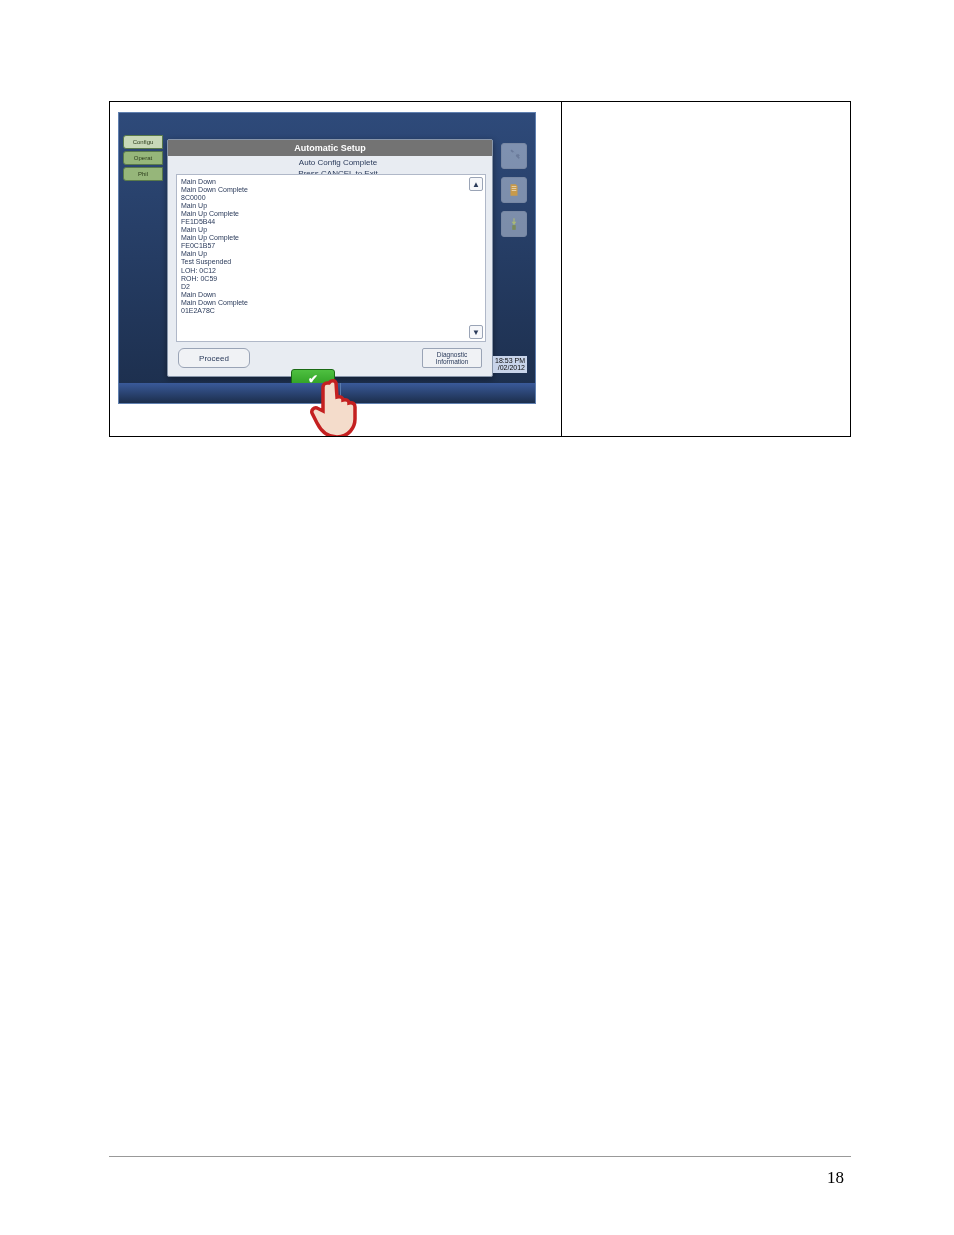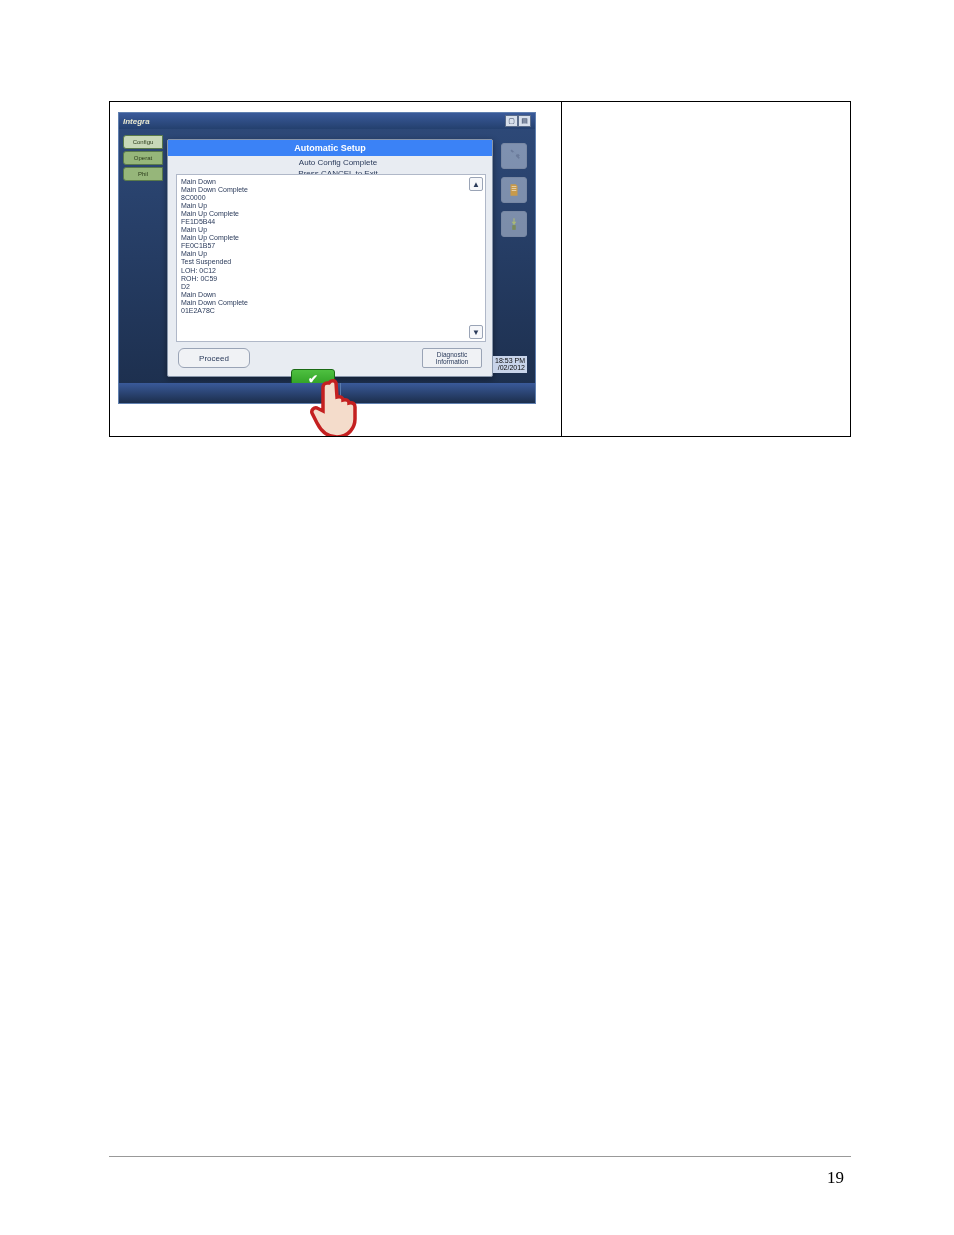--- a/index.html
+++ b/index.html
@@ -98,21 +98,21 @@
     left: 48px;
     top: 26px;
     width: 326px;
     height: 238px;
     background: #e8ecf2;
     border: 1px solid #8896aa;
     border-radius: 2px;
     box-shadow: 0 2px 6px rgba(0,0,0,0.4);
   }
   .dlg-title {
-    background: #3b82f6;
+    background: #737373;
     color: #fff;
     font-size: 9px;
     font-weight: bold;
     text-align: center;
     padding: 3px 0;
   }
   .dlg-sub {
     text-align: center;
     font-size: 8px;
     color: #2a3a5a;
@@ -281,27 +281,20 @@
     background: #999;
   }
 </style>
 </head>
 <body>
 
 <div class="page">
   <div class="left-cell">
     <div class="shot">
 
-      <div class="titlebar">
-        <span class="titlebar-left">Integra</span>
-        <div class="win-controls">
-          <div class="win-btn">▢</div>
-          <div class="win-btn">▤</div>
-        </div>
-      </div>
 
       <div class="tabs-col">
         <div class="tab top">Configu</div>
         <div class="tab">Operat</div>
         <div class="tab">Phil</div>
       </div>
 
       <div class="dialog">
         <div class="dlg-title">Automatic Setup</div>
         <div class="dlg-sub">Auto Config Complete</div>
@@ -379,13 +372,13 @@
         <svg width="52" height="60" viewBox="0 0 52 60">
           <path d="M20 4 c2 -3 6 -3 7 0 l1 14 c4 -1 6 1 6 3 c4 -1 6 1 6 3 c4 -1 6 1 6 4 l0 12 c0 8 -6 18 -18 18 c-10 0 -16 -6 -20 -14 l-5 -10 c-1 -3 2 -6 5 -5 l6 3 l0 -24 c0 -2 2 -4 4 -4 z" fill="#f4dccb" stroke="#c42020" stroke-width="3.5"></path>
         </svg>
       </div>
     </div>
   </div>
 
 </div>
 
 <div class="footer-line"></div>
-<div class="pagenum">19</div>
+<div class="pagenum">18</div>
 
 </body></html>

